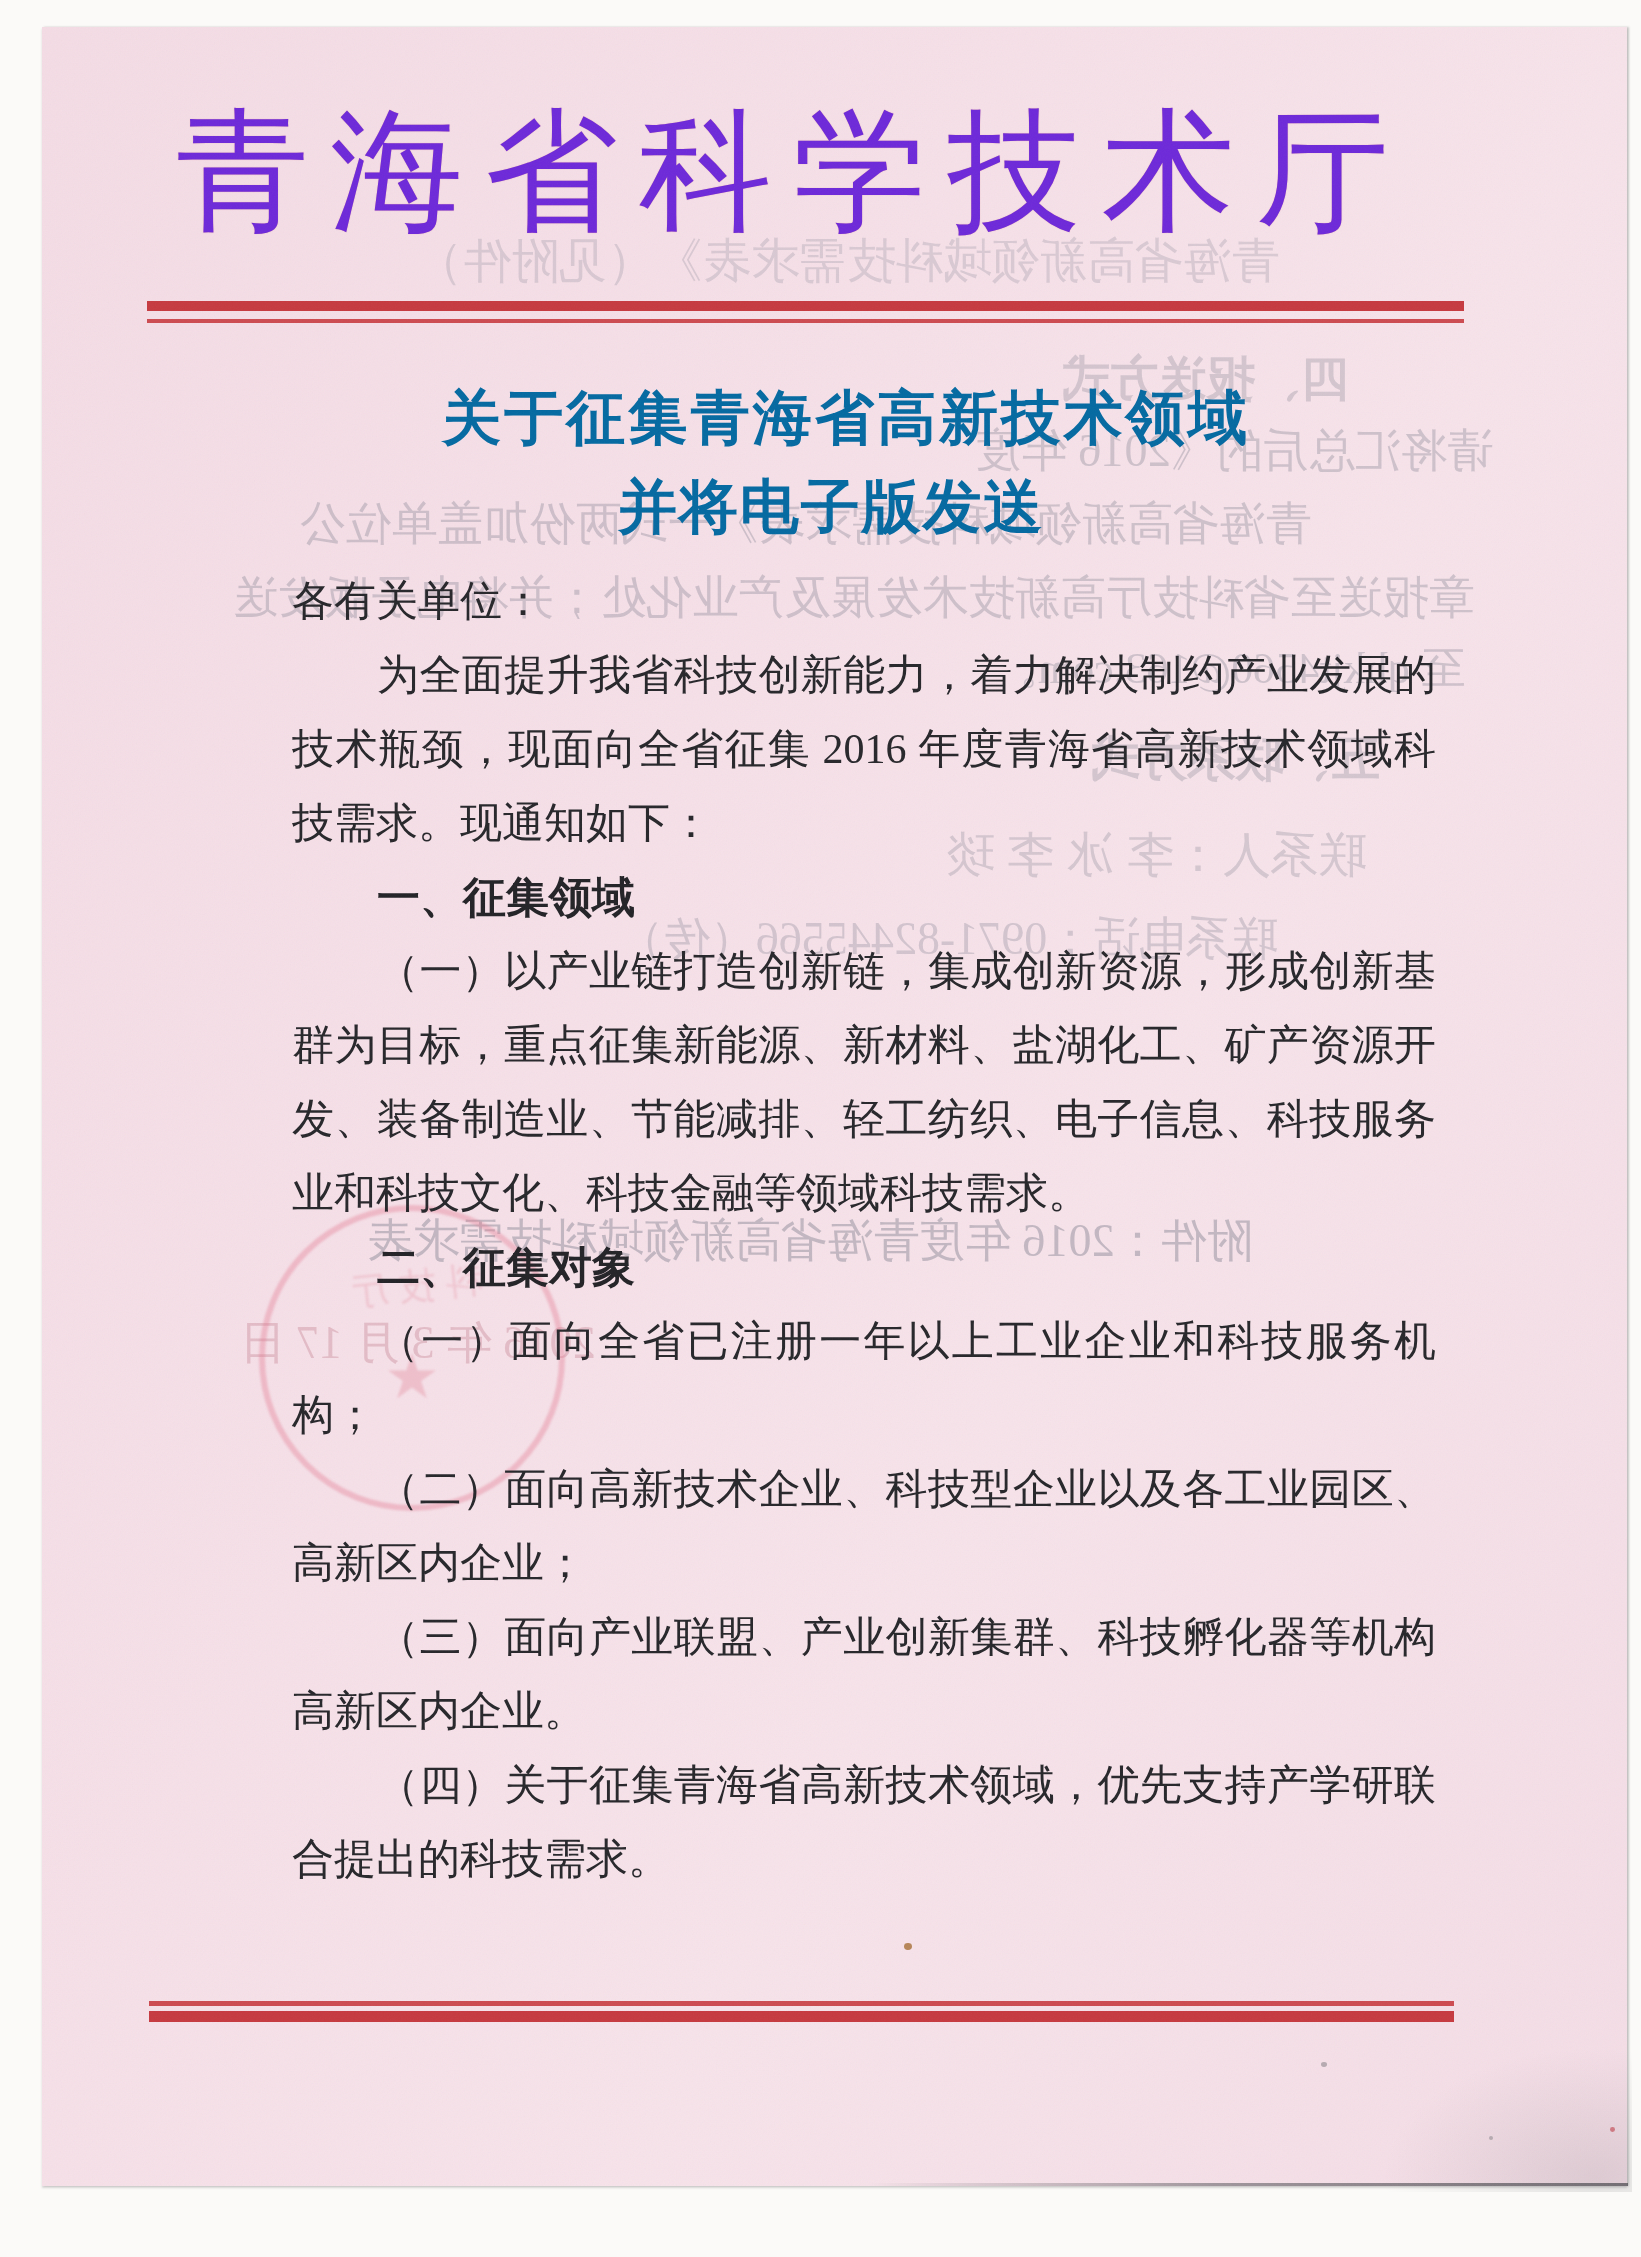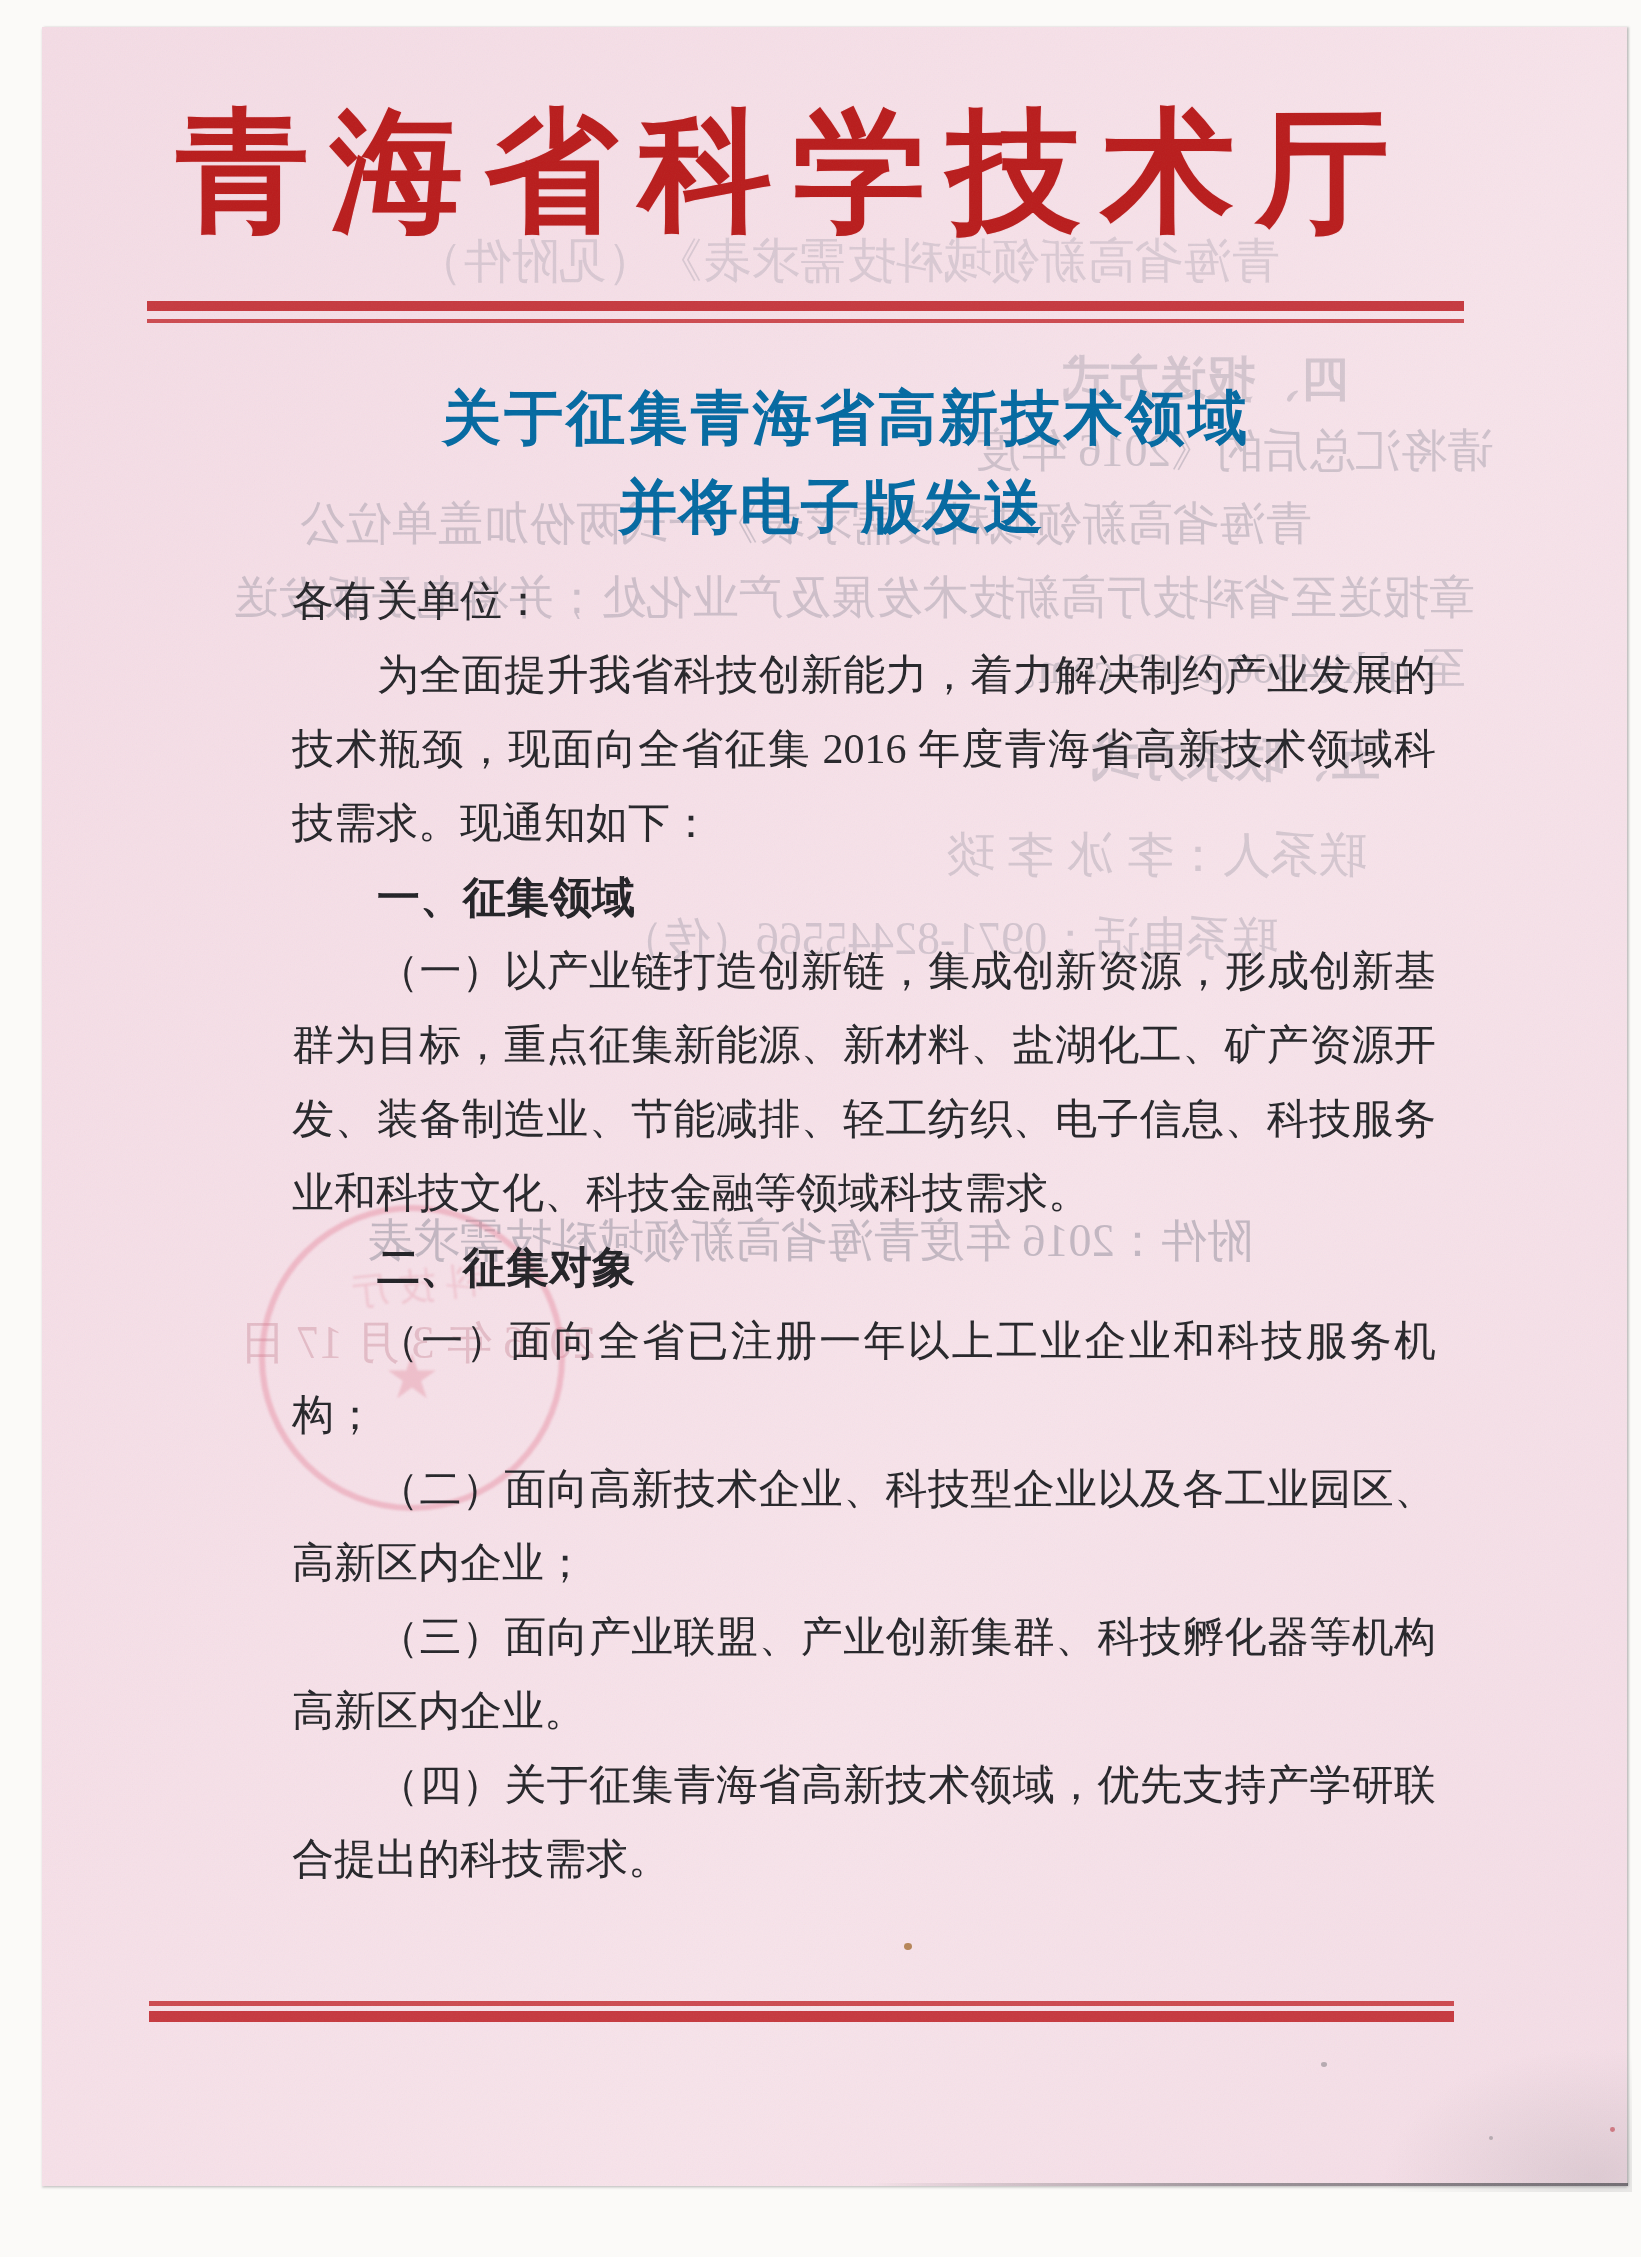--- a/index.html
+++ b/index.html
@@ -19,21 +19,21 @@
     position:absolute;left:869px;top:2183px;width:759px;height:2.9px;
     background:linear-gradient(90deg,rgba(90,90,95,0) 0%,rgba(90,90,95,.55) 45%,rgba(70,70,75,.75) 100%);
   }
   #corner-shadow{
     position:absolute;left:1381px;top:2047px;width:251px;height:145px;
     background:radial-gradient(ellipse at 85% 90%,rgba(120,118,122,.18),rgba(120,118,122,0) 70%);
   }
   
   #agency{
     position:absolute;left:176px;top:104px;width:1213px;height:137px;
-    font-size:133px;line-height:137px;font-weight:700;color:#b91c1c;
+    font-size:133px;line-height:137px;font-weight:400;color:#6d28d9;
     font-family:"Liberation Serif","DejaVu Serif",serif;
     text-align:justify;text-align-last:justify;white-space:nowrap;letter-spacing:0;
     text-shadow:0 0 1px rgba(200,58,65,.4);
   }
   .rule{position:absolute;background:#c6393f;}
   #rule-thick{left:147px;top:301px;width:1317px;height:9.7px;}
   #rule-thin {left:147px;top:319px;width:1317px;height:3.9px;background:#cd4a50;}
   
   .doc-title{
     position:absolute;color:#0369a1;font-weight:900;

